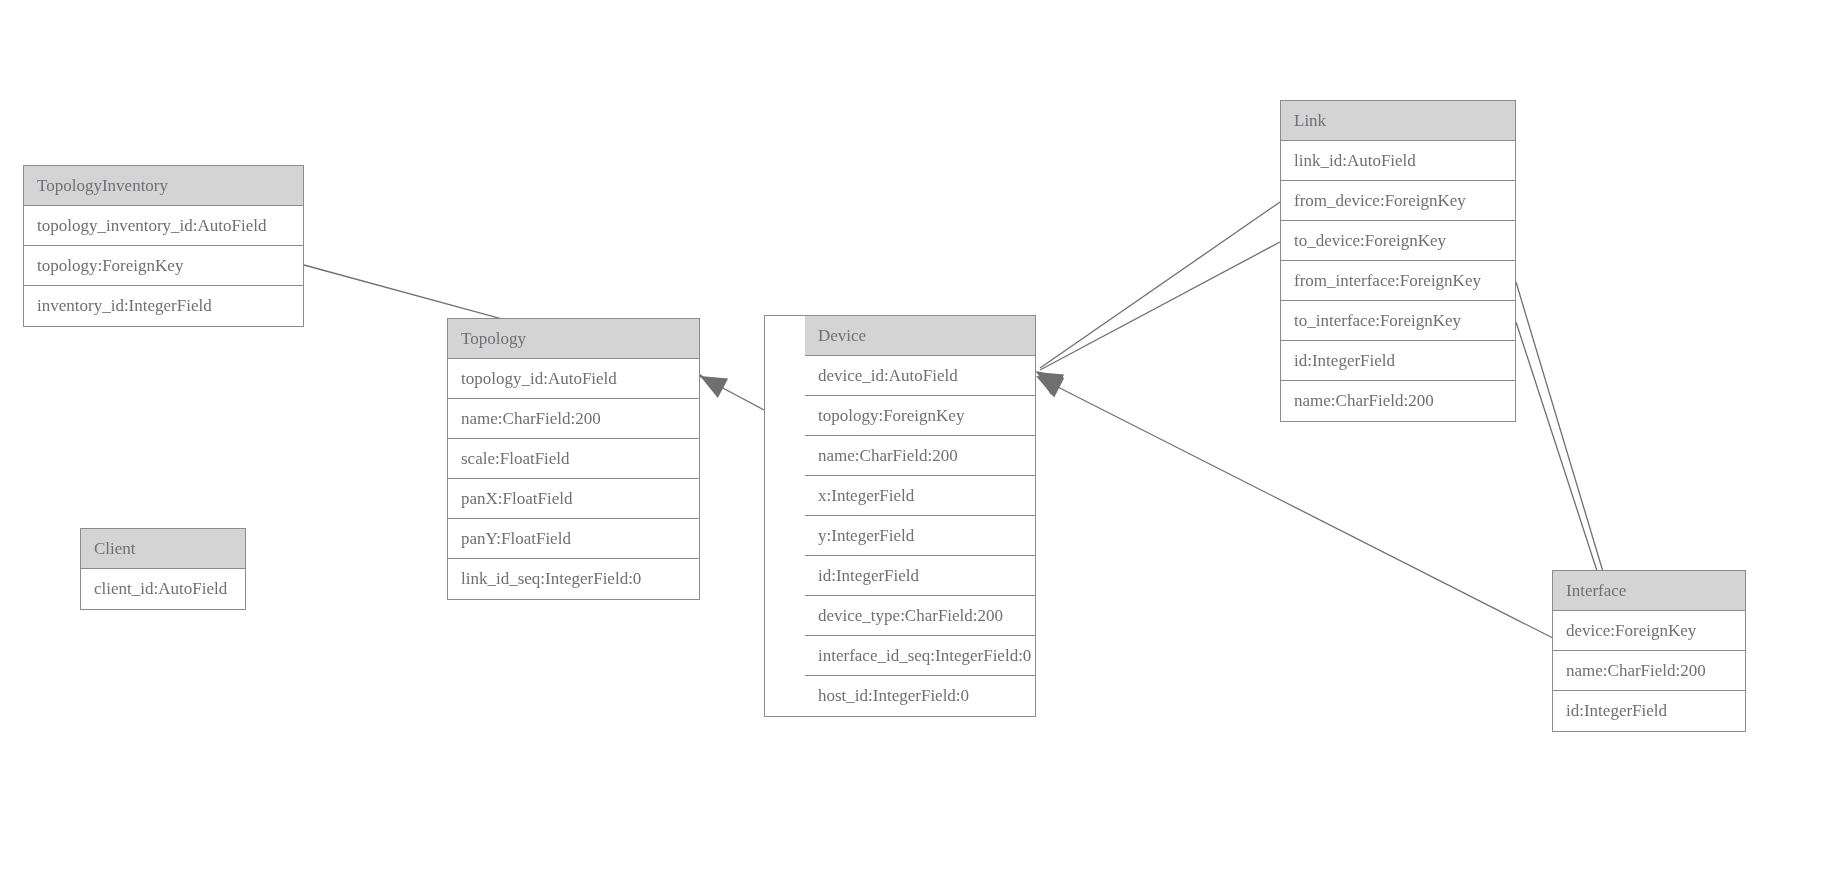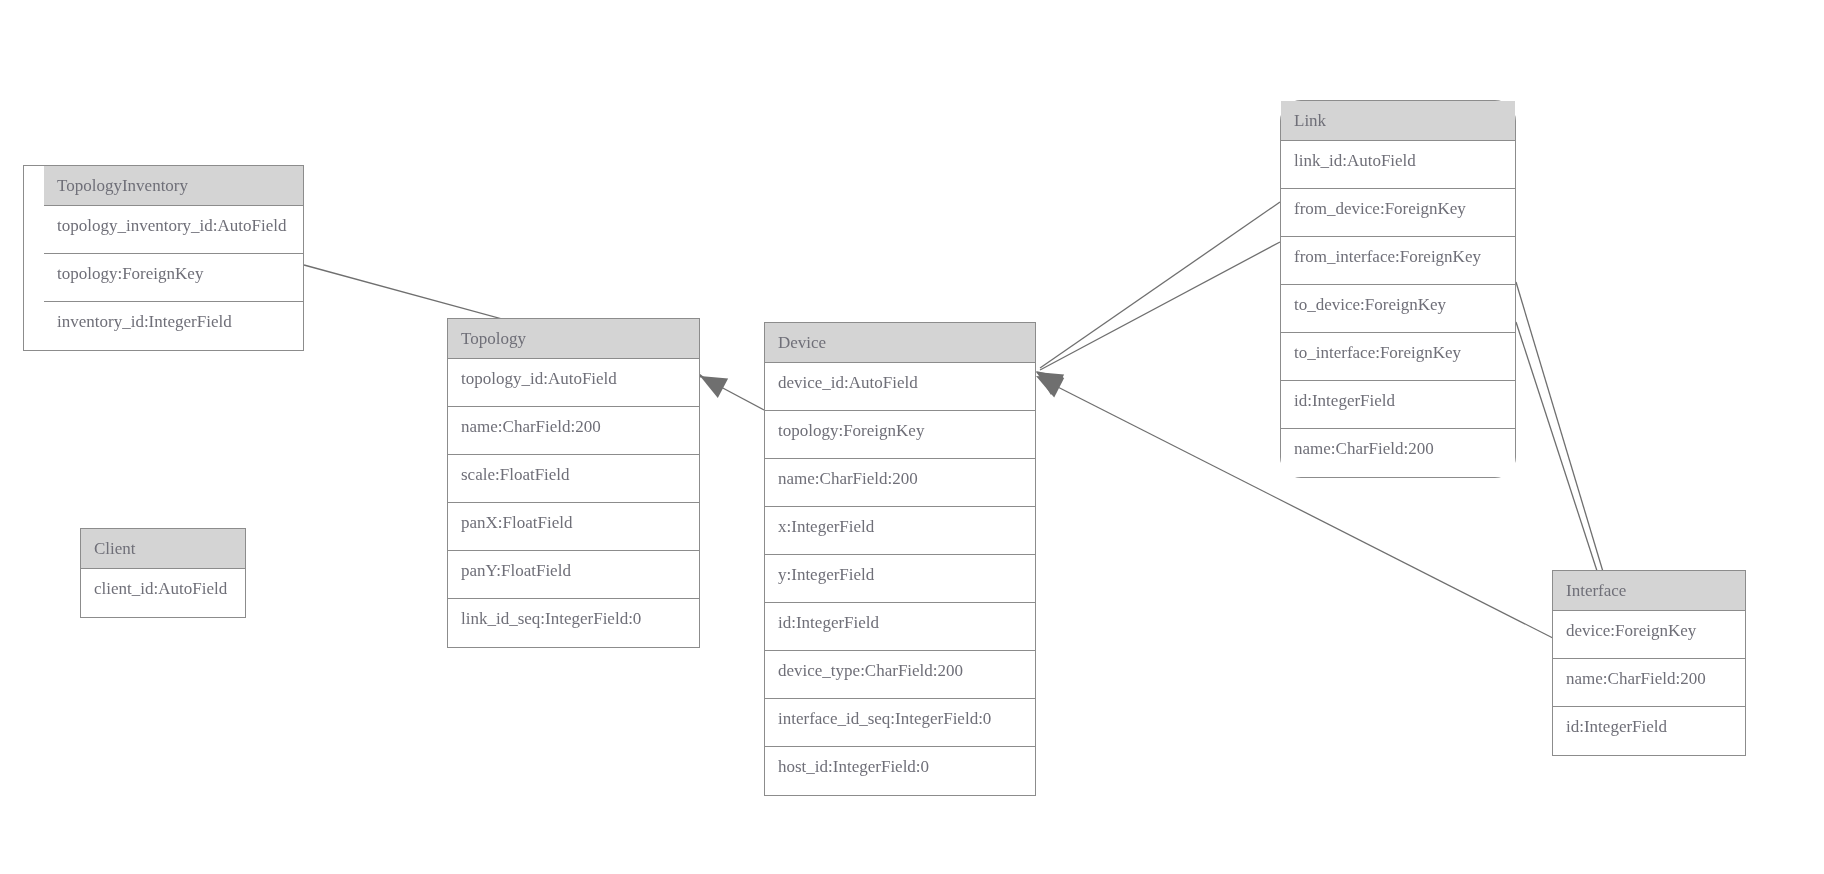--- a/index.html
+++ b/index.html
@@ -43,21 +43,21 @@
     font-size: 17px;
     padding: 0 0 0 13px;
     white-space: nowrap;
     overflow: hidden;
   }
   .entity-rows {
     display: block;
   }
   .entity-row {
     box-sizing: border-box;
-    height: 48px;
+    height: 40px;
     line-height: 39px;
     border-bottom: 1px solid #8c8c8c;
     color: #6f6f78;
     font-size: 17px;
     padding: 0 0 0 13px;
     white-space: nowrap;
     overflow: hidden;
     background: #ffffff;
   }
   .entity-row:last-child {
@@ -94,21 +94,21 @@
         <path d="M 1516,282 L 1616,615" stroke="#6f6f6f" stroke-width="1.3" fill="none"></path>
         <polygon points="0,0 -26,-11 -26,11" fill="#6f6f6f" transform="translate(1618,620) rotate(73)"></polygon>
       </g>
       <g>
         <path d="M 1516,322 L 1612,617" stroke="#6f6f6f" stroke-width="1.3" fill="none"></path>
         <polygon points="0,0 -26,-11 -26,11" fill="#6f6f6f" transform="translate(1614,622) rotate(72)"></polygon>
       </g>
     </svg>
 
   <div id="entity-layer">
-      <div class="entity" style="left: 23px; top: 165px; width: 281px; padding-left: 20px;">
+      <div class="entity" style="left: 23px; top: 165px; width: 281px;">
         <div class="entity-header">TopologyInventory</div>
         <div class="entity-rows">
           <div class="entity-row">topology_inventory_id:AutoField</div>
           <div class="entity-row">topology:ForeignKey</div>
           <div class="entity-row">inventory_id:IntegerField</div>
         </div>
       </div>
       <div class="entity" style="left: 447px; top: 318px; width: 253px;">
         <div class="entity-header">Topology</div>
         <div class="entity-rows">
@@ -119,41 +119,41 @@
           <div class="entity-row">panY:FloatField</div>
           <div class="entity-row">link_id_seq:IntegerField:0</div>
         </div>
       </div>
       <div class="entity" style="left: 80px; top: 528px; width: 166px;">
         <div class="entity-header">Client</div>
         <div class="entity-rows">
           <div class="entity-row">client_id:AutoField</div>
         </div>
       </div>
-      <div class="entity" style="left: 764px; top: 322px; width: 272px;">
+      <div class="entity" style="left: 764px; top: 315px; width: 272px; padding-left: 40px;">
         <div class="entity-header">Device</div>
         <div class="entity-rows">
           <div class="entity-row">device_id:AutoField</div>
           <div class="entity-row">topology:ForeignKey</div>
           <div class="entity-row">name:CharField:200</div>
           <div class="entity-row">x:IntegerField</div>
           <div class="entity-row">y:IntegerField</div>
           <div class="entity-row">id:IntegerField</div>
           <div class="entity-row">device_type:CharField:200</div>
           <div class="entity-row">interface_id_seq:IntegerField:0</div>
           <div class="entity-row">host_id:IntegerField:0</div>
         </div>
       </div>
-      <div class="entity" style="left: 1280px; top: 100px; width: 236px; border-radius: 21px;">
+      <div class="entity" style="left: 1280px; top: 100px; width: 236px;">
         <div class="entity-header">Link</div>
         <div class="entity-rows">
           <div class="entity-row">link_id:AutoField</div>
           <div class="entity-row">from_device:ForeignKey</div>
+          <div class="entity-row">to_device:ForeignKey</div>
           <div class="entity-row">from_interface:ForeignKey</div>
-          <div class="entity-row">to_device:ForeignKey</div>
           <div class="entity-row">to_interface:ForeignKey</div>
           <div class="entity-row">id:IntegerField</div>
           <div class="entity-row">name:CharField:200</div>
         </div>
       </div>
       <div class="entity" style="left: 1552px; top: 570px; width: 194px;">
         <div class="entity-header">Interface</div>
         <div class="entity-rows">
           <div class="entity-row">device:ForeignKey</div>
           <div class="entity-row">name:CharField:200</div>

